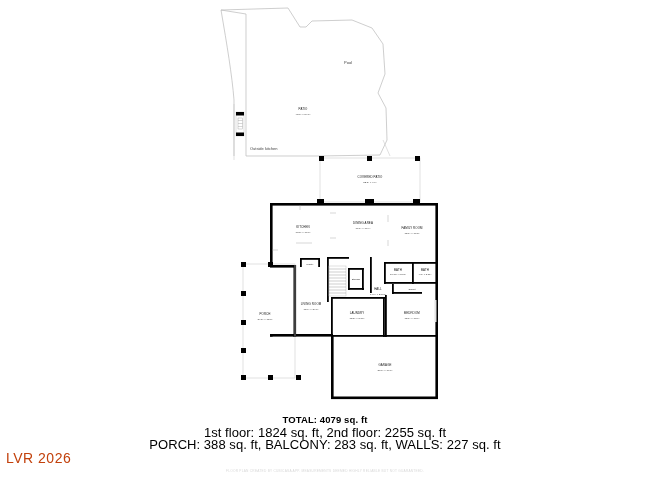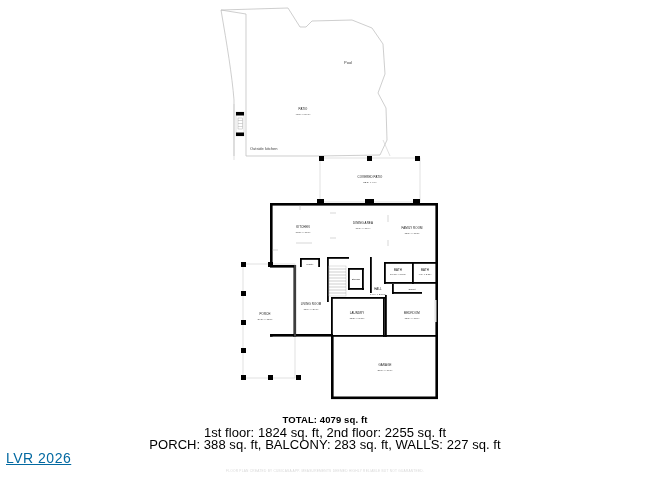--- a/index.html
+++ b/index.html
@@ -59,24 +59,23 @@
     font-size: 3.2px;
     letter-spacing: 0.25px;
     color: #d8d8d8;
     white-space: nowrap;
   }
   .watermark {
     position: absolute;
     left: 6px;
     top: 450px;
     font-size: 14px;
-    color: #0369a1;
+    color: #c2410c;
     letter-spacing: 0.5px;
     font-family: "Liberation Sans", sans-serif;
-    text-decoration: underline;
   }
   
   .rm-name {
     font-family: "Liberation Sans", sans-serif;
     font-size: 2.9px;
     fill: #111;
     text-anchor: middle;
     letter-spacing: 0.12px;
   }
   .rm-dim {

